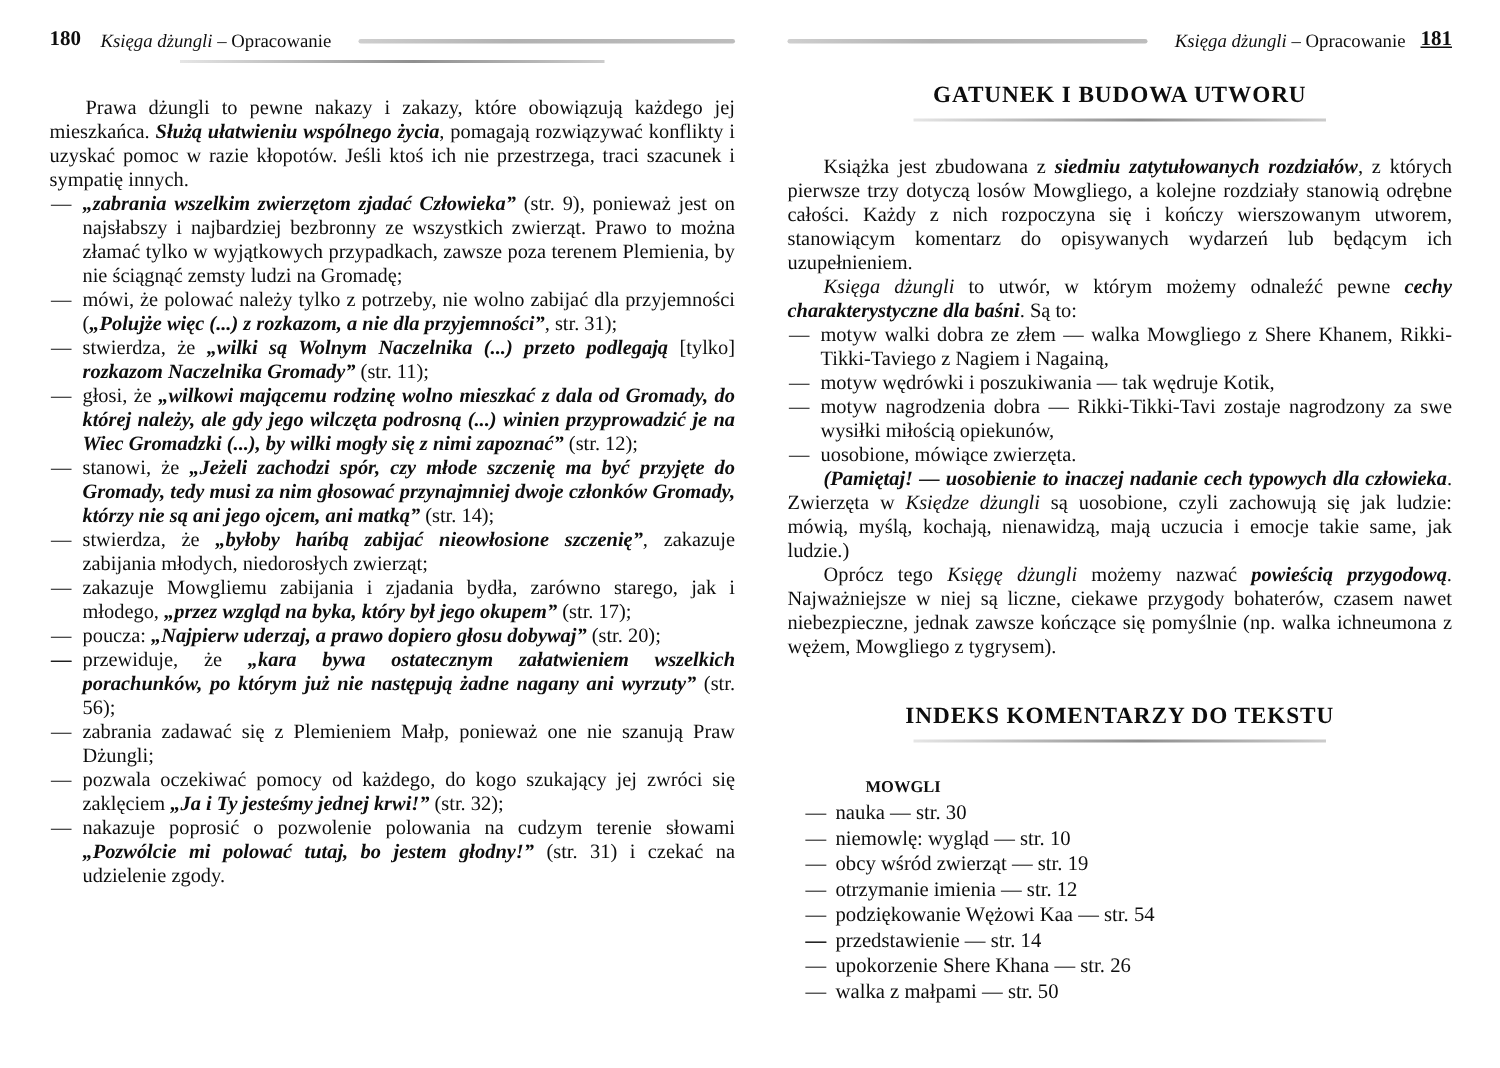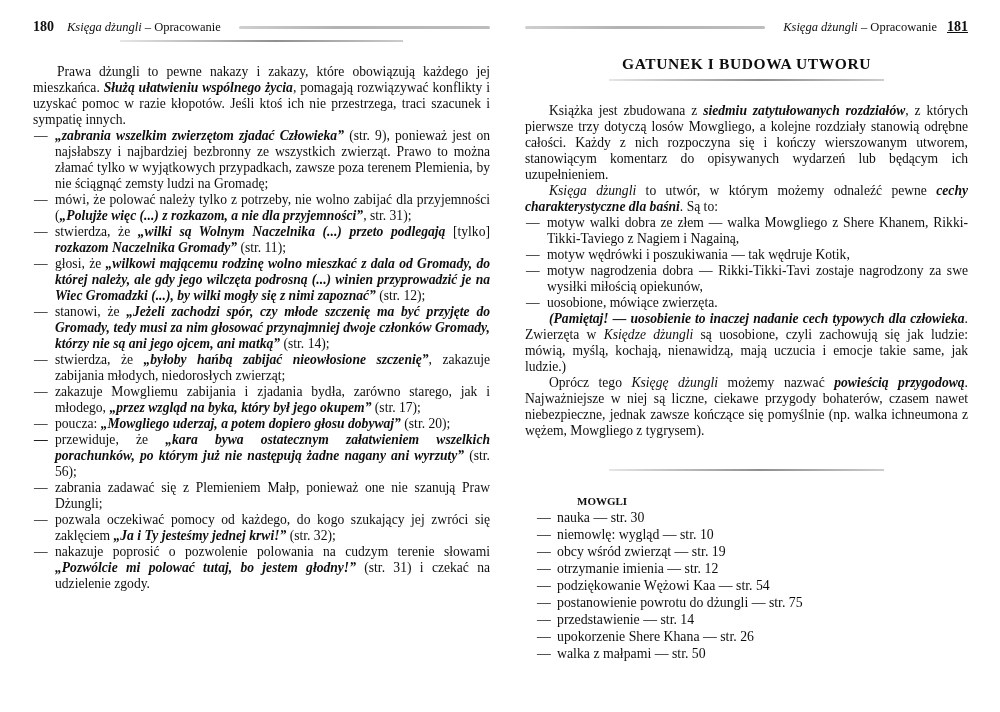--- a/index.html
+++ b/index.html
@@ -59,21 +59,21 @@
   <div class="bodytext">
     <p class="para"><span>Prawa dżungli to pewne nakazy i zakazy, które obowiązują każdego jej mieszkańca. </span><span class="b">Służą ułatwieniu wspólnego życia</span><span>, pomagają rozwiązywać konflikty i uzyskać pomoc w razie kłopotów. Jeśli ktoś ich nie przestrzega, traci szacunek i sympatię innych.</span></p>
     <ul class="blist">
       <li><span class="dash">—</span><span><span class="b i">„zabrania wszelkim zwierzętom zjadać Człowieka”</span><span> (str. 9), ponieważ jest on najsłabszy i najbardziej bezbronny ze wszystkich zwierząt. Prawo to można złamać tylko w wyjątkowych przypadkach, zawsze poza terenem Plemienia, by nie ściągnąć zemsty ludzi na Gromadę;</span></span></li>
       <li><span class="dash">—</span><span><span>mówi, że polować należy tylko z potrzeby, nie wolno zabijać dla przyjemności (</span><span class="b i">„Polujże więc (...) z rozkazom, a nie dla przyjemności”</span><span>, str. 31);</span></span></li>
       <li><span class="dash">—</span><span><span>stwierdza, że </span><span class="b i">„wilki są Wolnym Naczelnika (...) przeto podlegają</span><span> [tylko] </span><span class="b i">rozkazom Naczelnika Gromady”</span><span> (str. 11);</span></span></li>
       <li><span class="dash">—</span><span><span>głosi, że </span><span class="b i">„wilkowi mającemu rodzinę wolno mieszkać z dala od Gromady, do której należy, ale gdy jego wilczęta podrosną (...) winien przyprowadzić je na Wiec Gromadzki (...), by wilki mogły się z nimi zapoznać”</span><span> (str. 12);</span></span></li>
       <li><span class="dash">—</span><span><span>stanowi, że </span><span class="b i">„Jeżeli zachodzi spór, czy młode szczenię ma być przyjęte do Gromady, tedy musi za nim głosować przynajmniej dwoje członków Gromady, którzy nie są ani jego ojcem, ani matką”</span><span> (str. 14);</span></span></li>
       <li><span class="dash">—</span><span><span>stwierdza, że </span><span class="b i">„byłoby hańbą zabijać nieowłosione szczenię”</span><span>, zakazuje zabijania młodych, niedorosłych zwierząt;</span></span></li>
       <li><span class="dash">—</span><span><span>zakazuje Mowgliemu zabijania i zjadania bydła, zarówno starego, jak i młodego, </span><span class="b i">„przez wzgląd na byka, który był jego okupem”</span><span> (str. 17);</span></span></li>
-      <li><span class="dash">—</span><span><span>poucza: </span><span class="b i">„Mowgliego uderzaj, a potem dopiero głosu dobywaj”</span><span> (str. 20);</span></span></li>
+      <li><span class="dash">—</span><span><span>poucza: </span><span class="b i">„Najpierw uderzaj, a prawo dopiero głosu dobywaj”</span><span> (str. 20);</span></span></li>
       <li><span class="dash">—</span></li>
       <li><span class="dash">—</span><span><span>przewiduje, że </span><span class="b i">„kara bywa ostatecznym załatwieniem wszelkich porachunków, po którym już nie następują żadne nagany ani wyrzuty”</span><span> (str. 56);</span></span></li>
       <li><span class="dash">—</span><span><span>zabrania zadawać się z Plemieniem Małp, ponieważ one nie szanują Praw Dżungli;</span></span></li>
       <li><span class="dash">—</span><span><span>pozwala oczekiwać pomocy od każdego, do kogo szukający jej zwróci się zaklęciem </span><span class="b i">„Ja i Ty jesteśmy jednej krwi!”</span><span> (str. 32);</span></span></li>
       <li><span class="dash">—</span><span><span>nakazuje poprosić o pozwolenie polowania na cudzym terenie słowami </span><span class="b i">„Pozwólcie mi polować tutaj, bo jestem głodny!”</span><span> (str. 31) i czekać na udzielenie zgody.</span></span></li>
     </ul>
   </div>
 </div>
 
 <div class="col col-right">
@@ -93,27 +93,28 @@
       <li><span class="dash">—</span><span><span>motyw walki dobra ze złem — walka Mowgliego z Shere Khanem, Rikki-Tikki-Taviego z Nagiem i Nagainą,</span></span></li>
       <li><span class="dash">—</span><span><span>motyw wędrówki i poszukiwania — tak wędruje Kotik,</span></span></li>
       <li><span class="dash">—</span><span><span>motyw nagrodzenia dobra — Rikki-Tikki-Tavi zostaje nagrodzony za swe wysiłki miłością opiekunów,</span></span></li>
       <li><span class="dash">—</span><span><span>uosobione, mówiące zwierzęta.</span></span></li>
     </ul>
     <p class="para"><span class="b">(Pamiętaj! — uosobienie to inaczej nadanie cech typowych dla człowieka</span><span>. Zwierzęta w </span><span class="i">Księdze dżungli</span><span> są uosobione, czyli zachowują się jak ludzie: mówią, myślą, kochają, nienawidzą, mają uczucia i emocje takie same, jak ludzie.)</span></p>
     <p class="para"><span>Oprócz tego </span><span class="i">Księgę dżungli</span><span> możemy nazwać </span><span class="b">powieścią przygodową</span><span>. Najważniejsze w niej są liczne, ciekawe przygody bohaterów, czasem nawet niebezpieczne, jednak zawsze kończące się pomyślnie (np. walka ichneumona z wężem, Mowgliego z tygrysem).</span></p>
   </div>
 
   <div class="sect2">
+    <div class="sect-title">INDEKS KOMENTARZY DO TEKSTU</div>
     <div class="sect-rule"></div>
     <div class="index-heading">MOWGLI</div>
     <ul class="index-list">
       <li><span class="dash">—</span><span>nauka — str. 30</span></li>
       <li><span class="dash">—</span><span>niemowlę: wygląd — str. 10</span></li>
       <li><span class="dash">—</span><span>obcy wśród zwierząt — str. 19</span></li>
       <li><span class="dash">—</span><span>otrzymanie imienia — str. 12</span></li>
       <li><span class="dash">—</span><span>podziękowanie Wężowi Kaa — str. 54</span></li>
-      <li><span class="dash">—</span><span>postanowienie powrotu do dżungli — str. 75</span></li>
+      <li><span class="dash">—</span></li>
       <li><span class="dash">—</span><span>przedstawienie — str. 14</span></li>
       <li><span class="dash">—</span><span>upokorzenie Shere Khana — str. 26</span></li>
       <li><span class="dash">—</span><span>walka z małpami — str. 50</span></li>
     </ul>
   </div>
 </div>
 
 </body></html>

